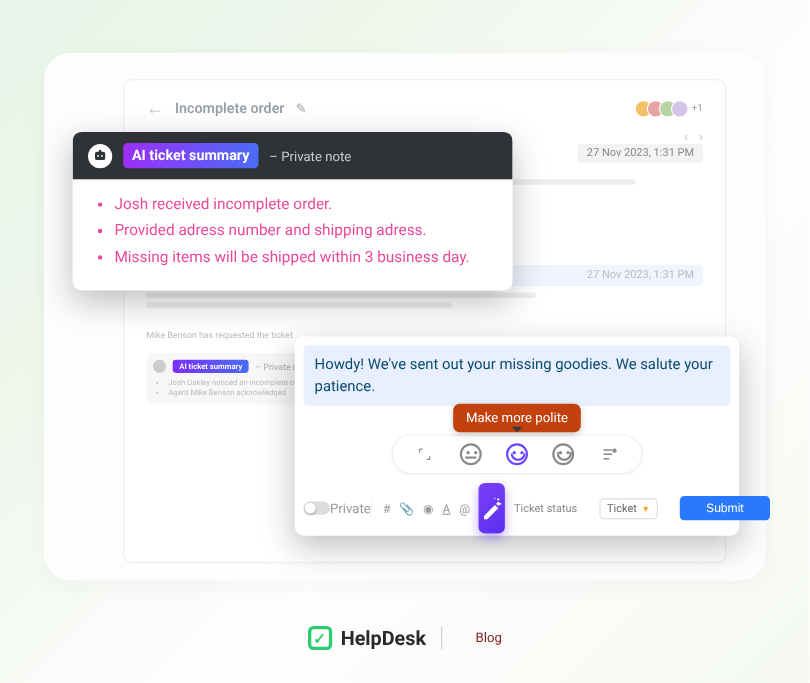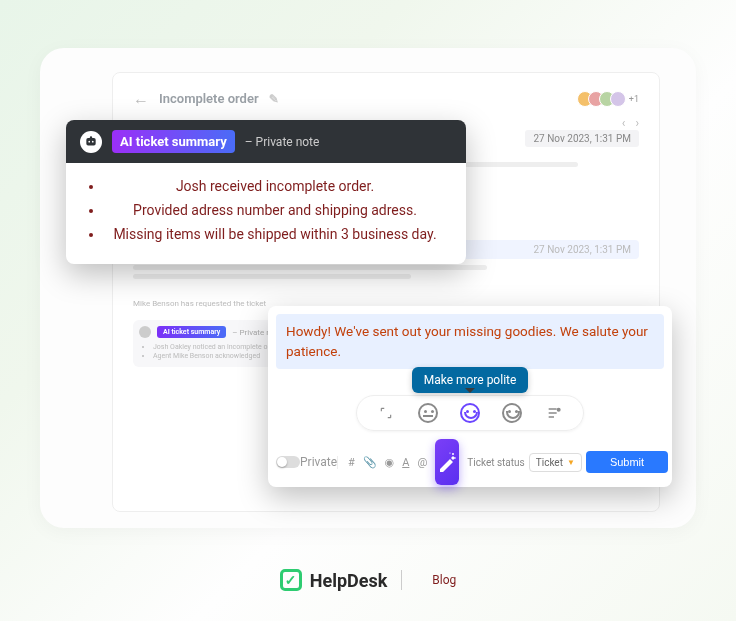--- a/index.html
+++ b/index.html
@@ -75,47 +75,47 @@
     width:22px; height:22px; background:#fff; border-radius:50%;
     display:flex; align-items:center; justify-content:center;
     color:#2f3337; font-size:12px;
   }
   .ai-badge {
     background: linear-gradient(90deg,#9b2ff7,#4a6cf7);
     color:#fff; font-weight:700; font-size:13px;
     padding: 4px 8px; border-radius:4px;
   }
   .private-note { color:#ccc; font-size:12px; }
-  .summary-body { padding: 10px 20px 16px 20px; font-size:14px; color:#7f1d1d;text-align:center; }
+  .summary-body { padding: 10px 20px 16px 20px; font-size:14px; color:#ec4899; }
   .summary-body ul { margin:0; padding-left: 18px; }
   .summary-body li { margin: 3px 0; line-height:1.5; }
 
   
   .composer {
     position: absolute;
     top: 306px;
     left: 268px;
     width: 404px;
     background:#fff;
     border-radius:8px;
     box-shadow: 0 10px 30px rgba(0,0,0,0.25);
     padding: 8px;
   }
   .composer-text {
     background:#e8f0ff;
-    color:#c2410c;
+    color:#0c4a6e;
     font-size:13.5px;
     line-height:1.45;
     padding: 8px 10px;
     border-radius:4px;
   }
   .tooltip-wrap { position:relative; display:flex; justify-content:center; }
   .tooltip {
     position:absolute; top:-2px;
-    background:#0369a1; color:#fff; font-size:12px;
+    background:#c2410c; color:#fff; font-size:12px;
     padding:6px 12px; border-radius:6px; white-space:nowrap;
     box-shadow:0 2px 6px rgba(0,0,0,0.2);
   }
   .tooltip::after{
     content:""; position:absolute; left:50%; transform:translateX(-50%);
     bottom:-5px; border:5px solid transparent; border-top-color:#3a3a3a;
   }
   .tone-bar {
     margin-top:26px;
     display:flex; justify-content:center;
@@ -147,21 +147,21 @@
   .fmt-icons { display:flex; gap:8px; color:#999; font-size:11px; border-left:1px solid #eee; padding-left:10px; }
   .fmt-icons span { cursor:pointer; }
   .magic-btn {
     width:46px; height:46px;
     background: linear-gradient(135deg,#7b3ff7,#5a2ff0);
     border-radius:6px;
     display:flex; align-items:center; justify-content:center;
     box-shadow:0 4px 10px rgba(90,47,240,0.4);
     margin: -6px 0;
   }
-  .footer-right { display:flex; align-items:center; gap:4px; font-size:10px; color:#888;}
+  .footer-right { display:flex; align-items:center; gap:20px; font-size:10px; color:#888;}
   .status-label{white-space:nowrap;}
   .status-select { border:1px solid #ddd; border-radius:4px; padding:3px 6px; font-size:10px; color:#666; display:flex; align-items:center; gap:4px; cursor:pointer;}
   .caret{color:#f5a623;font-size:8px;}
   .submit-btn { background:#2979ff; color:#fff; border:none; border-radius:4px; padding:5px 24px; font-size:11px; font-weight:500; cursor:pointer;}
 
   
   .brand-footer {
     position:absolute;
     bottom: 30px;
     left: 0; right: 0;

